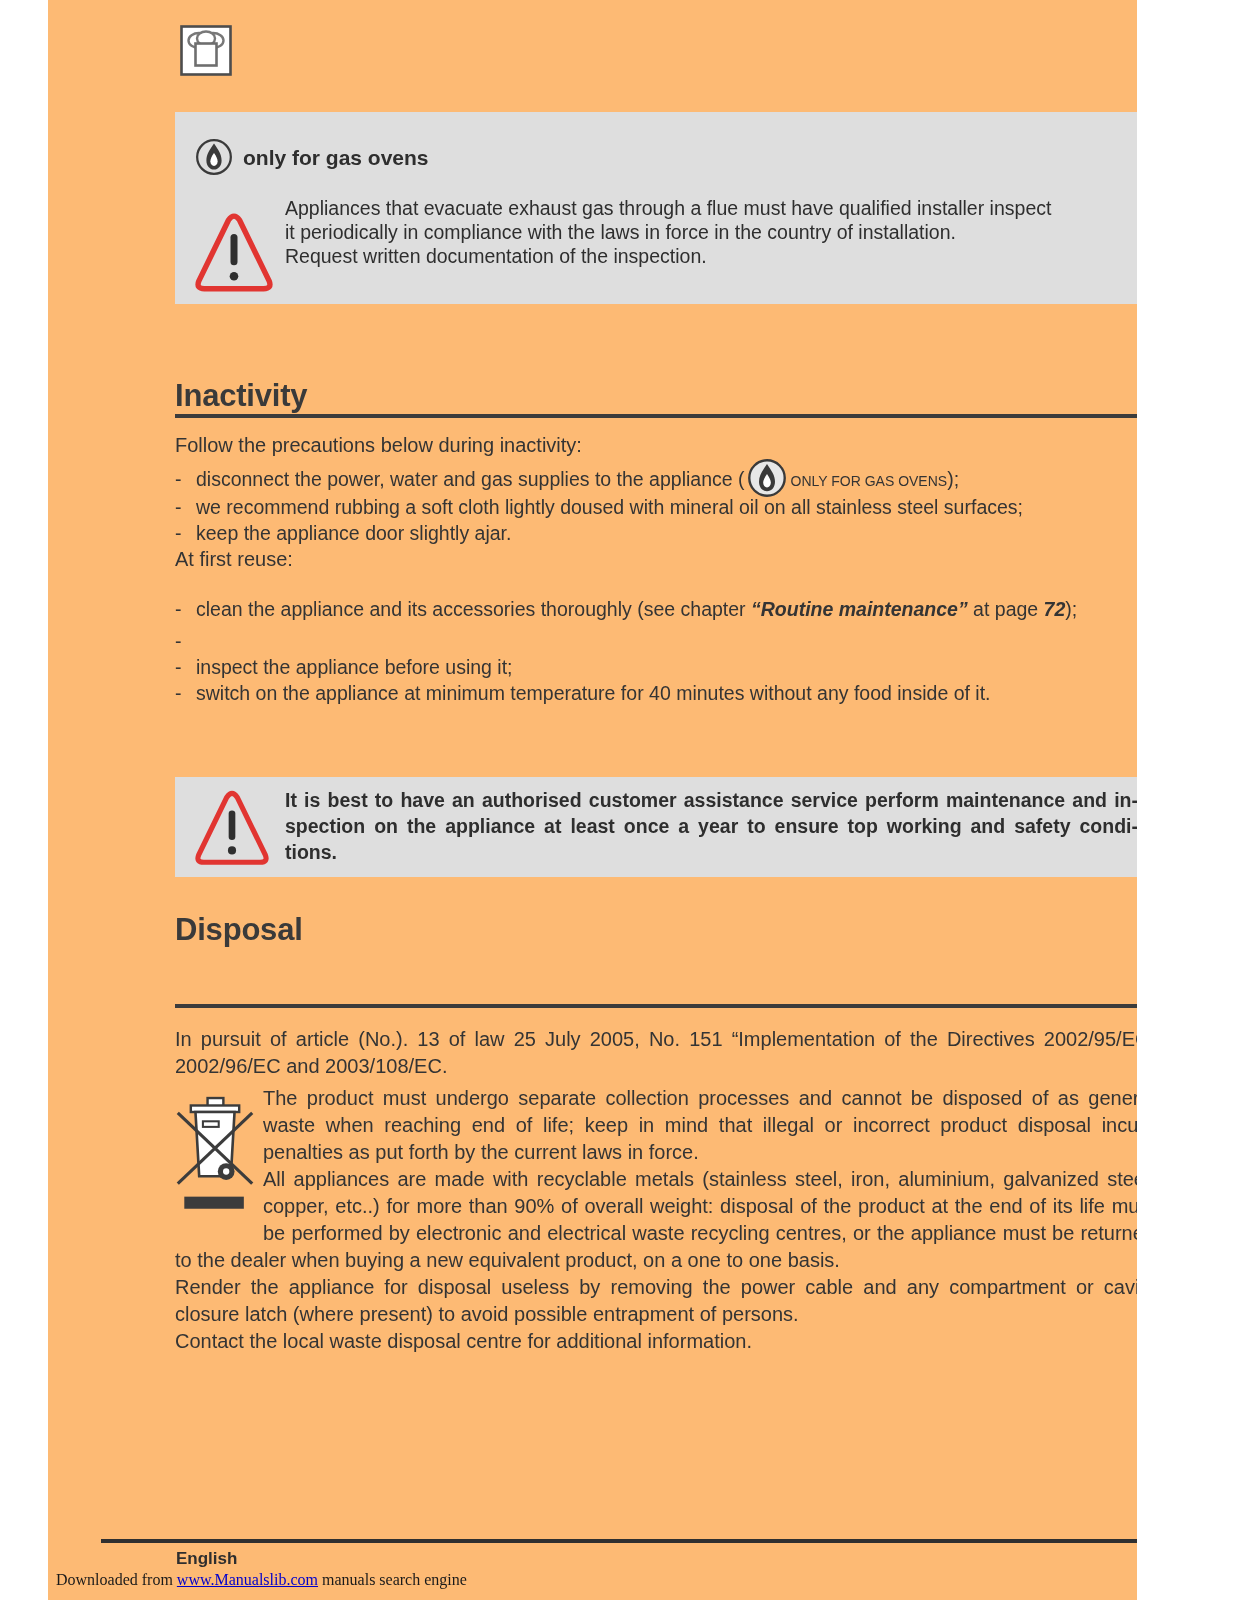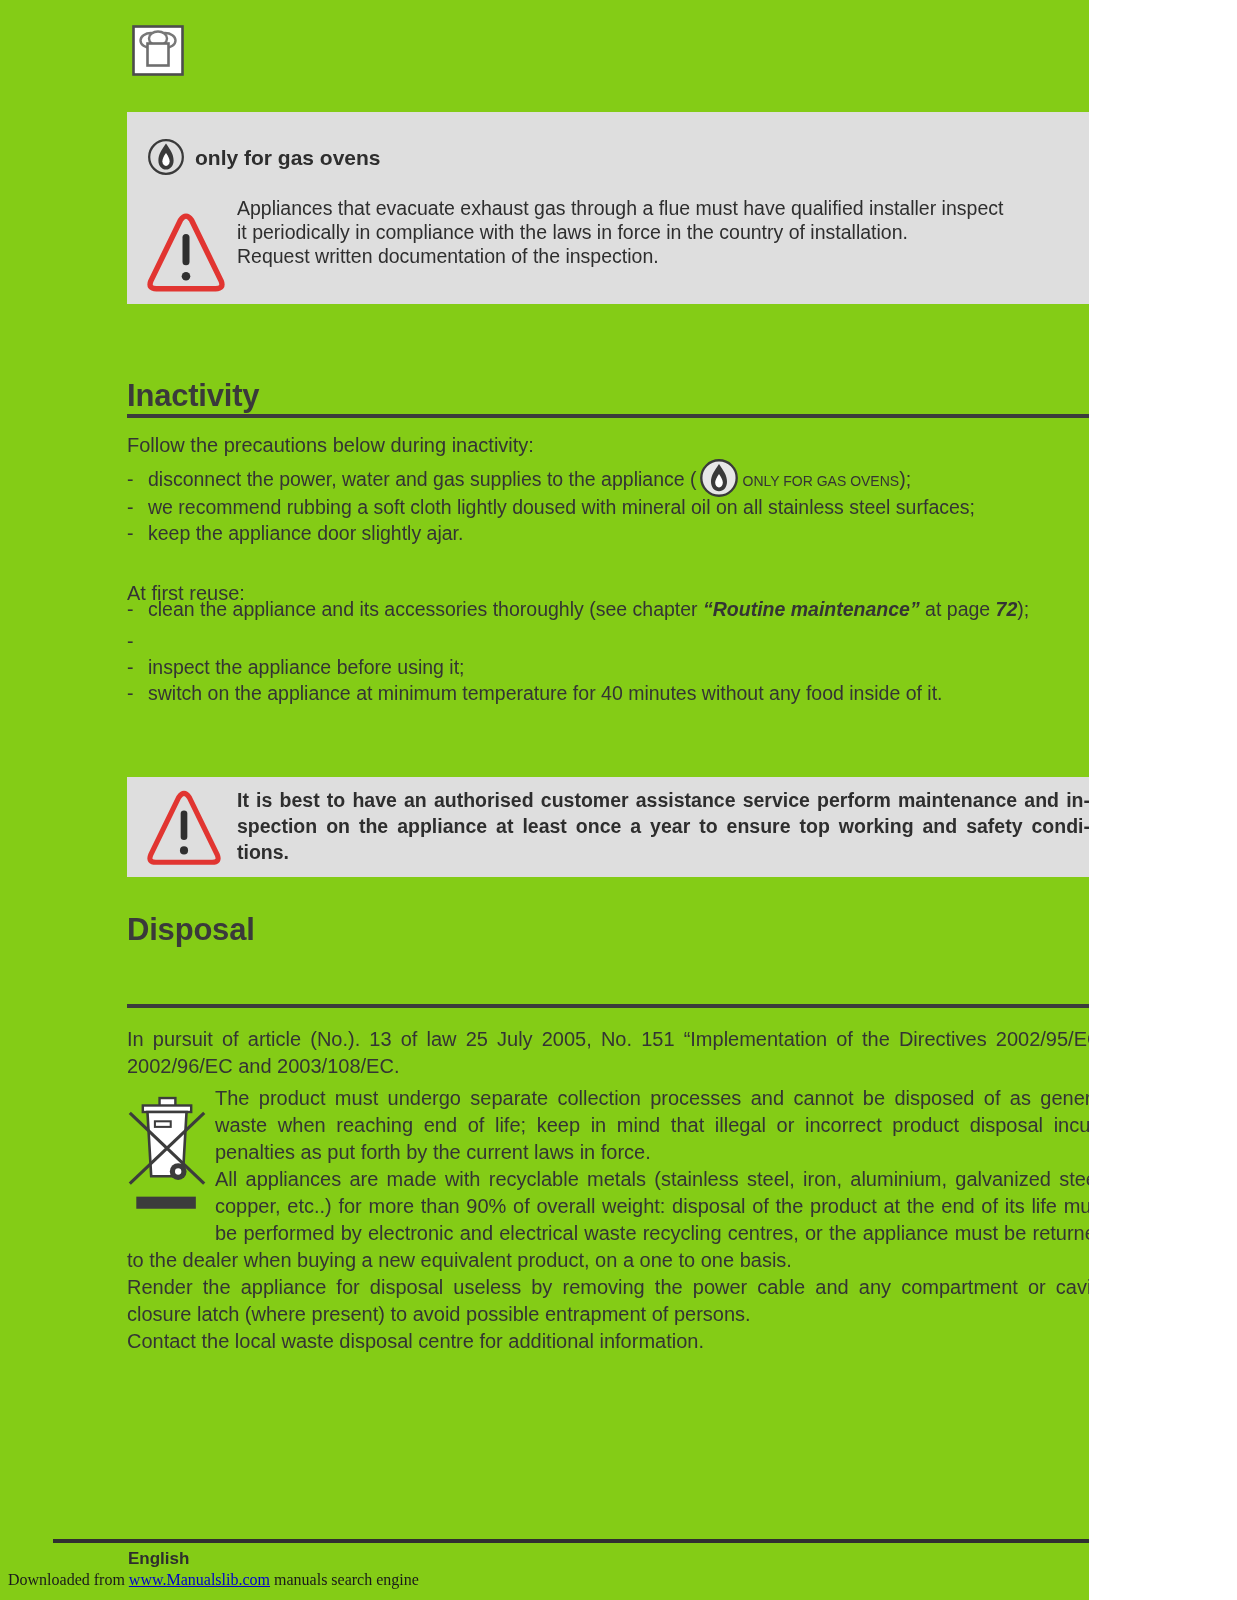--- a/index.html
+++ b/index.html
@@ -1,17 +1,17 @@
 <!DOCTYPE html>
 <html><head>
 <meta charset="utf-8">
 <style>
   html,body{margin:0;padding:0;background:#ffffff;}
-  .page{position:relative;width:1089px;height:1600px;background:#84cc16;
-        font-family:"Liberation Sans",sans-serif;color:#343434;overflow:hidden;}
+  .page{position:relative;width:1089px;height:1600px;background:#fdba74;
+        font-family:"Liberation Sans",sans-serif;color:#343434;overflow:hidden;margin-left:48px;}
   .abs{position:absolute;}
   .graybox{background:#dedede;}
   .heading{font-size:31px;font-weight:700;color:#3a3a3a;letter-spacing:-0.2px;}
   .rule{background:#3c3c3c;height:4px;}
   .body-text{font-size:20px;line-height:27px;color:#343434;}
   .boxtext{font-size:19.5px;font-weight:400;color:#2e2e2e;line-height:24px;white-space:nowrap;}
   .boxtext2{font-size:19.5px;font-weight:700;color:#2e2e2e;line-height:26px;}
   .jline{text-align:justify;text-align-last:justify;}
   .bullet{display:flex;white-space:nowrap;font-size:19.5px;line-height:26px;color:#343434;}
   .bullet .dash{width:21px;flex:none;}
@@ -80,21 +80,21 @@
     <div class="bullet">
       <span class="dash">-</span>
       <span>we recommend rubbing a soft cloth lightly doused with mineral oil on all stainless steel surfaces;</span>
     </div>
     <div class="bullet">
       <span class="dash">-</span>
       <span>keep the appliance door slightly ajar.</span>
     </div>
   </div>
 
-  <div class="abs body-text" style="left:127px;top:580px;">At first reuse:</div>
+  <div class="abs body-text" style="left:127px;top:546px;">At first reuse:</div>
 
   <div class="abs" style="left:127px;top:596px;width:1060px;">
     <div class="bullet">
       <span class="dash">-</span>
       <span><span>clean the appliance and its accessories thoroughly (see chapter </span><span class="emph">“Routine maintenance”</span><span> at page </span><span class="emph">72</span><span>);</span></span>
     </div>
     <div class="bullet" style="margin-top:6px;">
       <span class="dash">-</span>
     </div>
     <div class="bullet">

